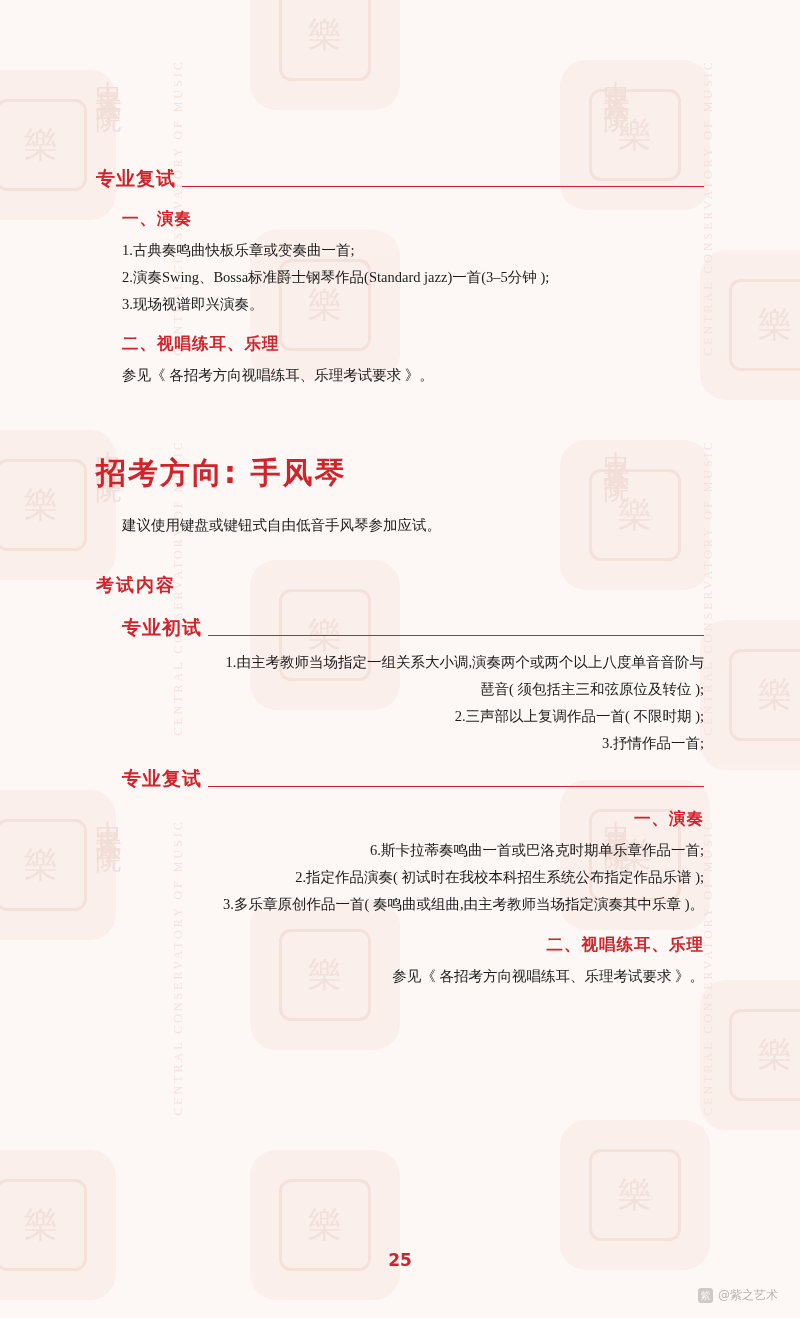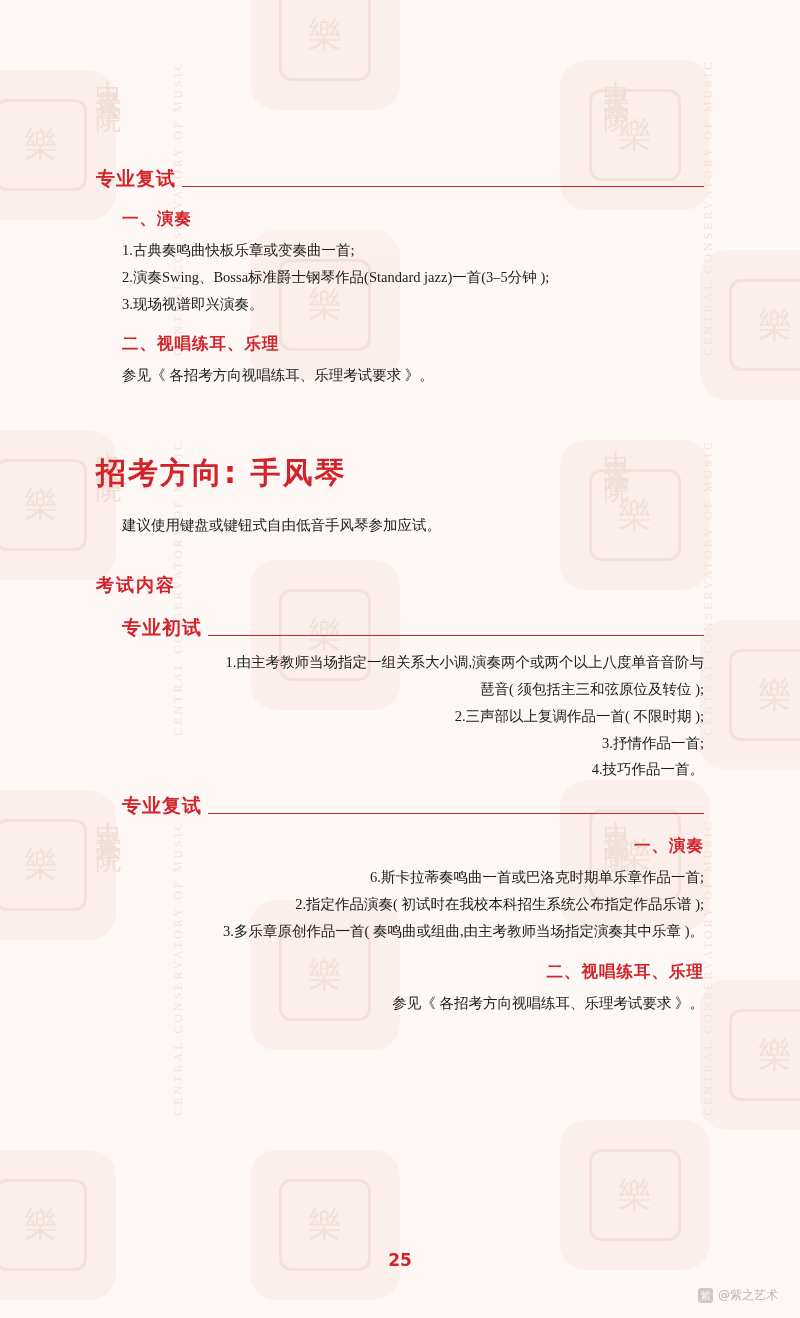--- a/index.html
+++ b/index.html
@@ -270,21 +270,20 @@
     <div style="margin-top:18px;">
       <div class="sec-head pad-l">
         <span class="label">专业初试</span>
         <span class="rule"></span>
       </div>
       <div class="pad-l2" style="margin-top:8px;">
         <div class="body-line">1.由主考教师当场指定一组关系大小调,演奏两个或两个以上八度单音音阶与</div>
         <div class="body-line">琶音( 须包括主三和弦原位及转位 );</div>
         <div class="body-line">2.三声部以上复调作品一首( 不限时期 );</div>
         <div class="body-line">3.抒情作品一首;</div>
-        <div class="body-line">4.技巧作品一首。</div>
       </div>
     </div>
 
     <div style="margin-top:10px;">
       <div class="sec-head pad-l">
         <span class="label">专业复试</span>
         <span class="rule"></span>
       </div>
 
       <div class="sub-head pad-l2">一、演奏</div>

